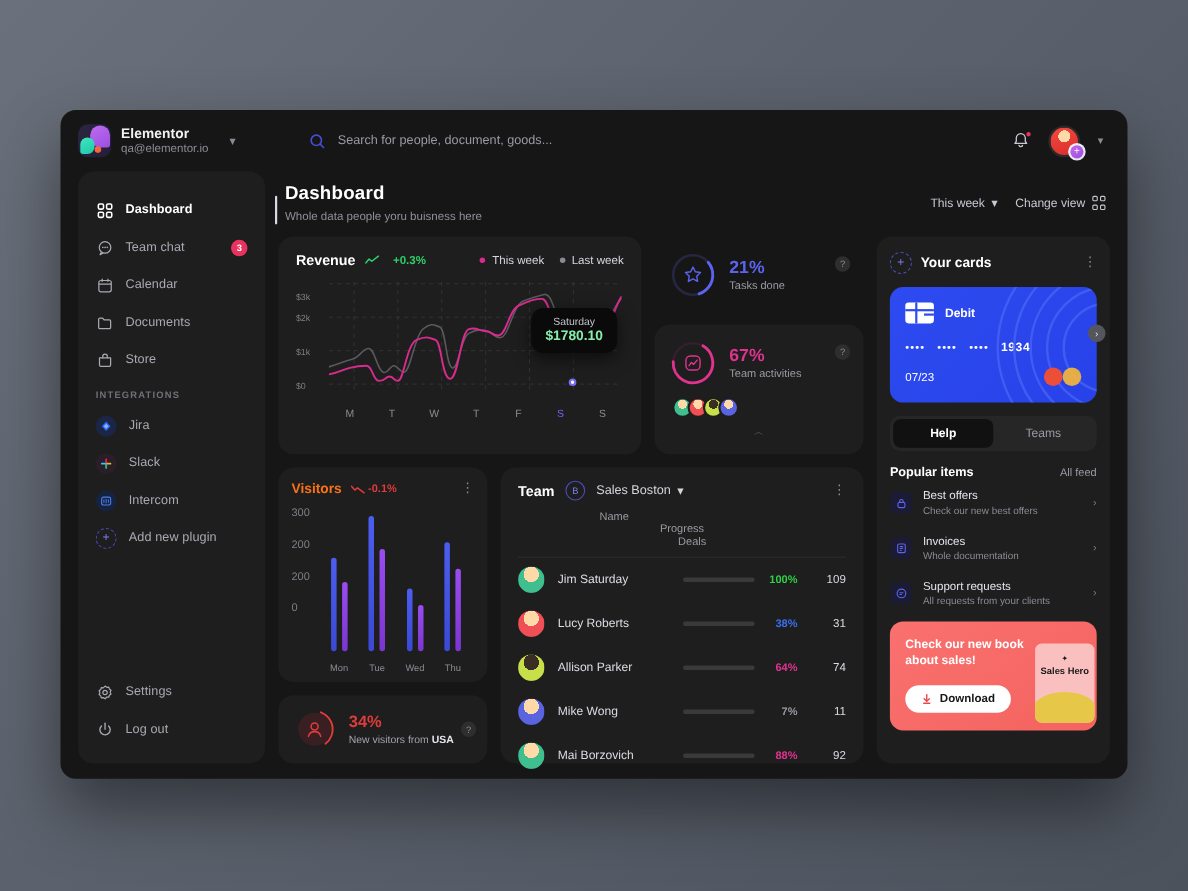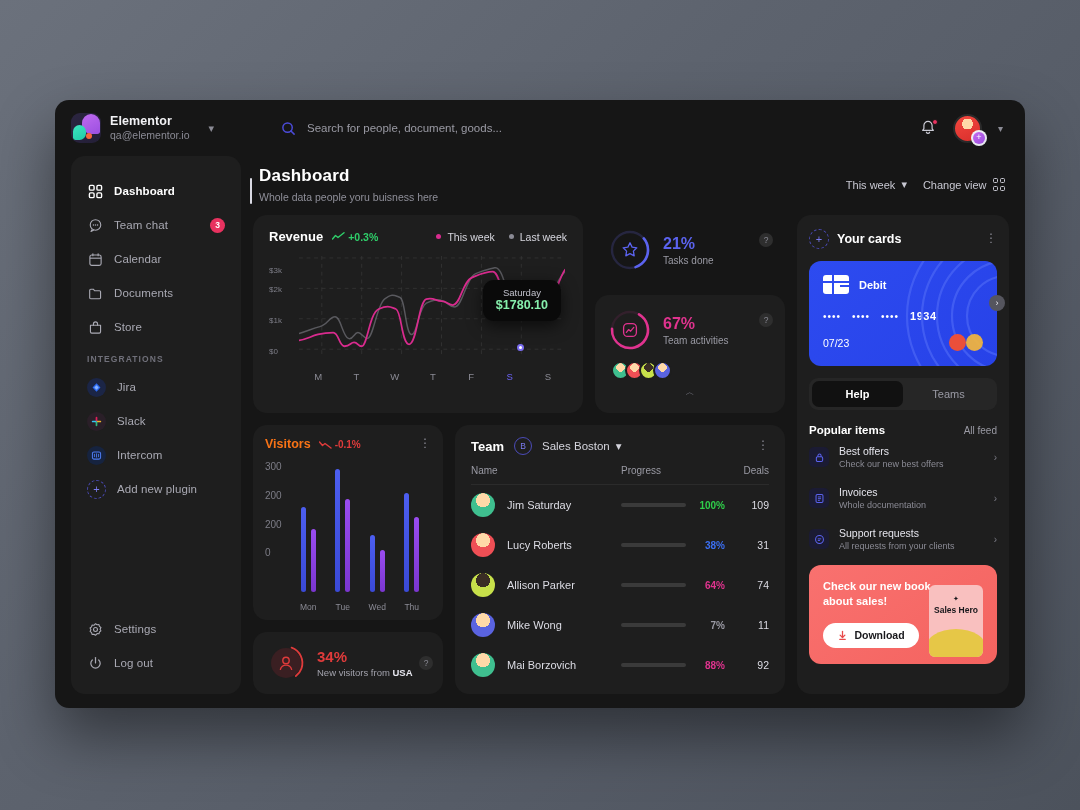--- a/index.html
+++ b/index.html
@@ -103,21 +103,21 @@
 
   .main-grid { display:flex; gap:12px; flex:1; min-height:0; }
   .col-left { flex:1; display:flex; flex-direction:column; gap:12px; min-width:0; }
   .row-top { display:flex; gap:12px; }
   .card { background:#1e1e1e; border-radius:14px; }
 
   
   .revenue-card { flex:1; padding: 14px 16px 10px; min-width:0; }
   .rev-head { display:flex; align-items:center; gap:9px; }
   .rev-title { color:#fff; font-size:13px; font-weight:700; }
-  .rev-delta { color:#2fcf6a; font-size:10.5px; font-weight:700; display:flex; align-items:center; gap:3px;}
+  .rev-delta { color:#2fcf6a; font-size:10.5px; font-weight:700; display:flex; align-items:center; gap:12px;}
   .rev-legend { margin-left:auto; display:flex; align-items:center; gap:14px; }
   .leg { display:flex; align-items:center; gap:6px; font-size:10.5px; color:#d6d6de; }
   .leg .dot { width:5px;height:5px;border-radius:50%; }
   .chart-wrap { position:relative; margin-top:10px; height:128px; }
   .y-labels { position:absolute; left:0; top:0; height:100px; width:26px; }
   .y-labels span { position:absolute; font-size:8px; color:#7d7d87; left:0; }
   .x-labels { position:absolute; left:30px; right:0; bottom:0; display:flex; }
   .x-labels span { flex:1; text-align:center; font-size:9.5px; color:#8b8b95; }
   .x-labels span.hl { color:#6c63f5; }
   .tooltip {
@@ -167,21 +167,21 @@
   .usa-val{ color:#e03b3b; font-size:15px; font-weight:700;}
   .usa-lab{ font-size:9.5px; color:#a2a2ac; margin-top:2px;}
   .usa-lab b{ color:#e6e6ee; }
 
   
   .team-card { flex:1; padding:12px 16px 6px; min-width:0; display:flex; flex-direction:column;}
   .team-head{ display:flex; align-items:center; gap:10px;}
   .team-title{ color:#fff; font-size:13px; font-weight:700;}
   .team-chip{ width:18px;height:18px;border-radius:50%; border:1px solid #4b4bb8; color:#7b7bf0; font-size:8.5px; display:flex;align-items:center;justify-content:center;}
   .team-sel{ font-size:11.5px; color:#d4d4dc; display:flex;align-items:center;gap:6px; cursor:pointer;}
-  .thead{ display:flex; align-items:center; padding: 10px 0 8px; border-bottom:1px solid #2b2b2b;}
+  .thead{ display:flex; align-items:center; padding: 10px 0 8px; border-bottom:1px solid #2b2b2b;flex-direction:column;}
   .th{ font-size:10px; color:#9a9aa4;}
   .c-name{ width:150px; }
   .c-prog{ flex:1; }
   .c-deals{ width:44px; text-align:right;}
   .trow{ display:flex; align-items:center; padding: 8px 0; }
   .tavatar{ width:24px;height:24px;border-radius:50%; flex-shrink:0; margin-right:12px;}
   .tname{ font-size:11px; color:#dcdce4; }
   .prog-outer{ flex:1; display:flex; align-items:center; gap:9px; }
   .prog-track{ flex:1; height:4px; border-radius:3px; background:#3a3a3a; overflow:hidden;}
   .prog-fill{ height:100%; border-radius:3px;}
@@ -232,21 +232,21 @@
     background: linear-gradient(145deg,#f9716f 0%, #f4635f 100%);
     padding:14px 14px 16px; display:flex; align-items:flex-start;
   }
   .promo-txt{ color:#fff; font-size:11px; font-weight:700; line-height:1.35; width:108px;}
   .promo-dl{
     margin-top:14px; background:#fff; border-radius:16px; height:25px; width:96px;
     display:flex; align-items:center; justify-content:center; gap:6px; cursor:pointer;
   }
   .promo-dl span{ font-size:10.5px; color:#17171b; font-weight:700;}
   .promo-book{
-    position:absolute; right:14px; top:20px; width:54px;height:72px; border-radius:6px;
+    position:absolute; right:2px; top:20px; width:54px;height:72px; border-radius:6px;
     background:#f9c0bf; overflow:hidden;
   }
   .promo-book .bt{ position:absolute; top:20px; left:0; right:0; text-align:center; color:#17171b; font-size:8.5px; font-weight:700; line-height:1.25;}
   .promo-book .bstar{ position:absolute; top:10px; left:50%; transform:translateX(-50%); color:#17171b; font-size:7px;}
   .promo-book .bhill{ position:absolute; bottom:-12px; left:-4px; right:-4px; height:40px; border-radius:50% 50% 0 0; background:#e6c747;}
 </style>
 </head>
 <body>
 
 <div class="app-window">

